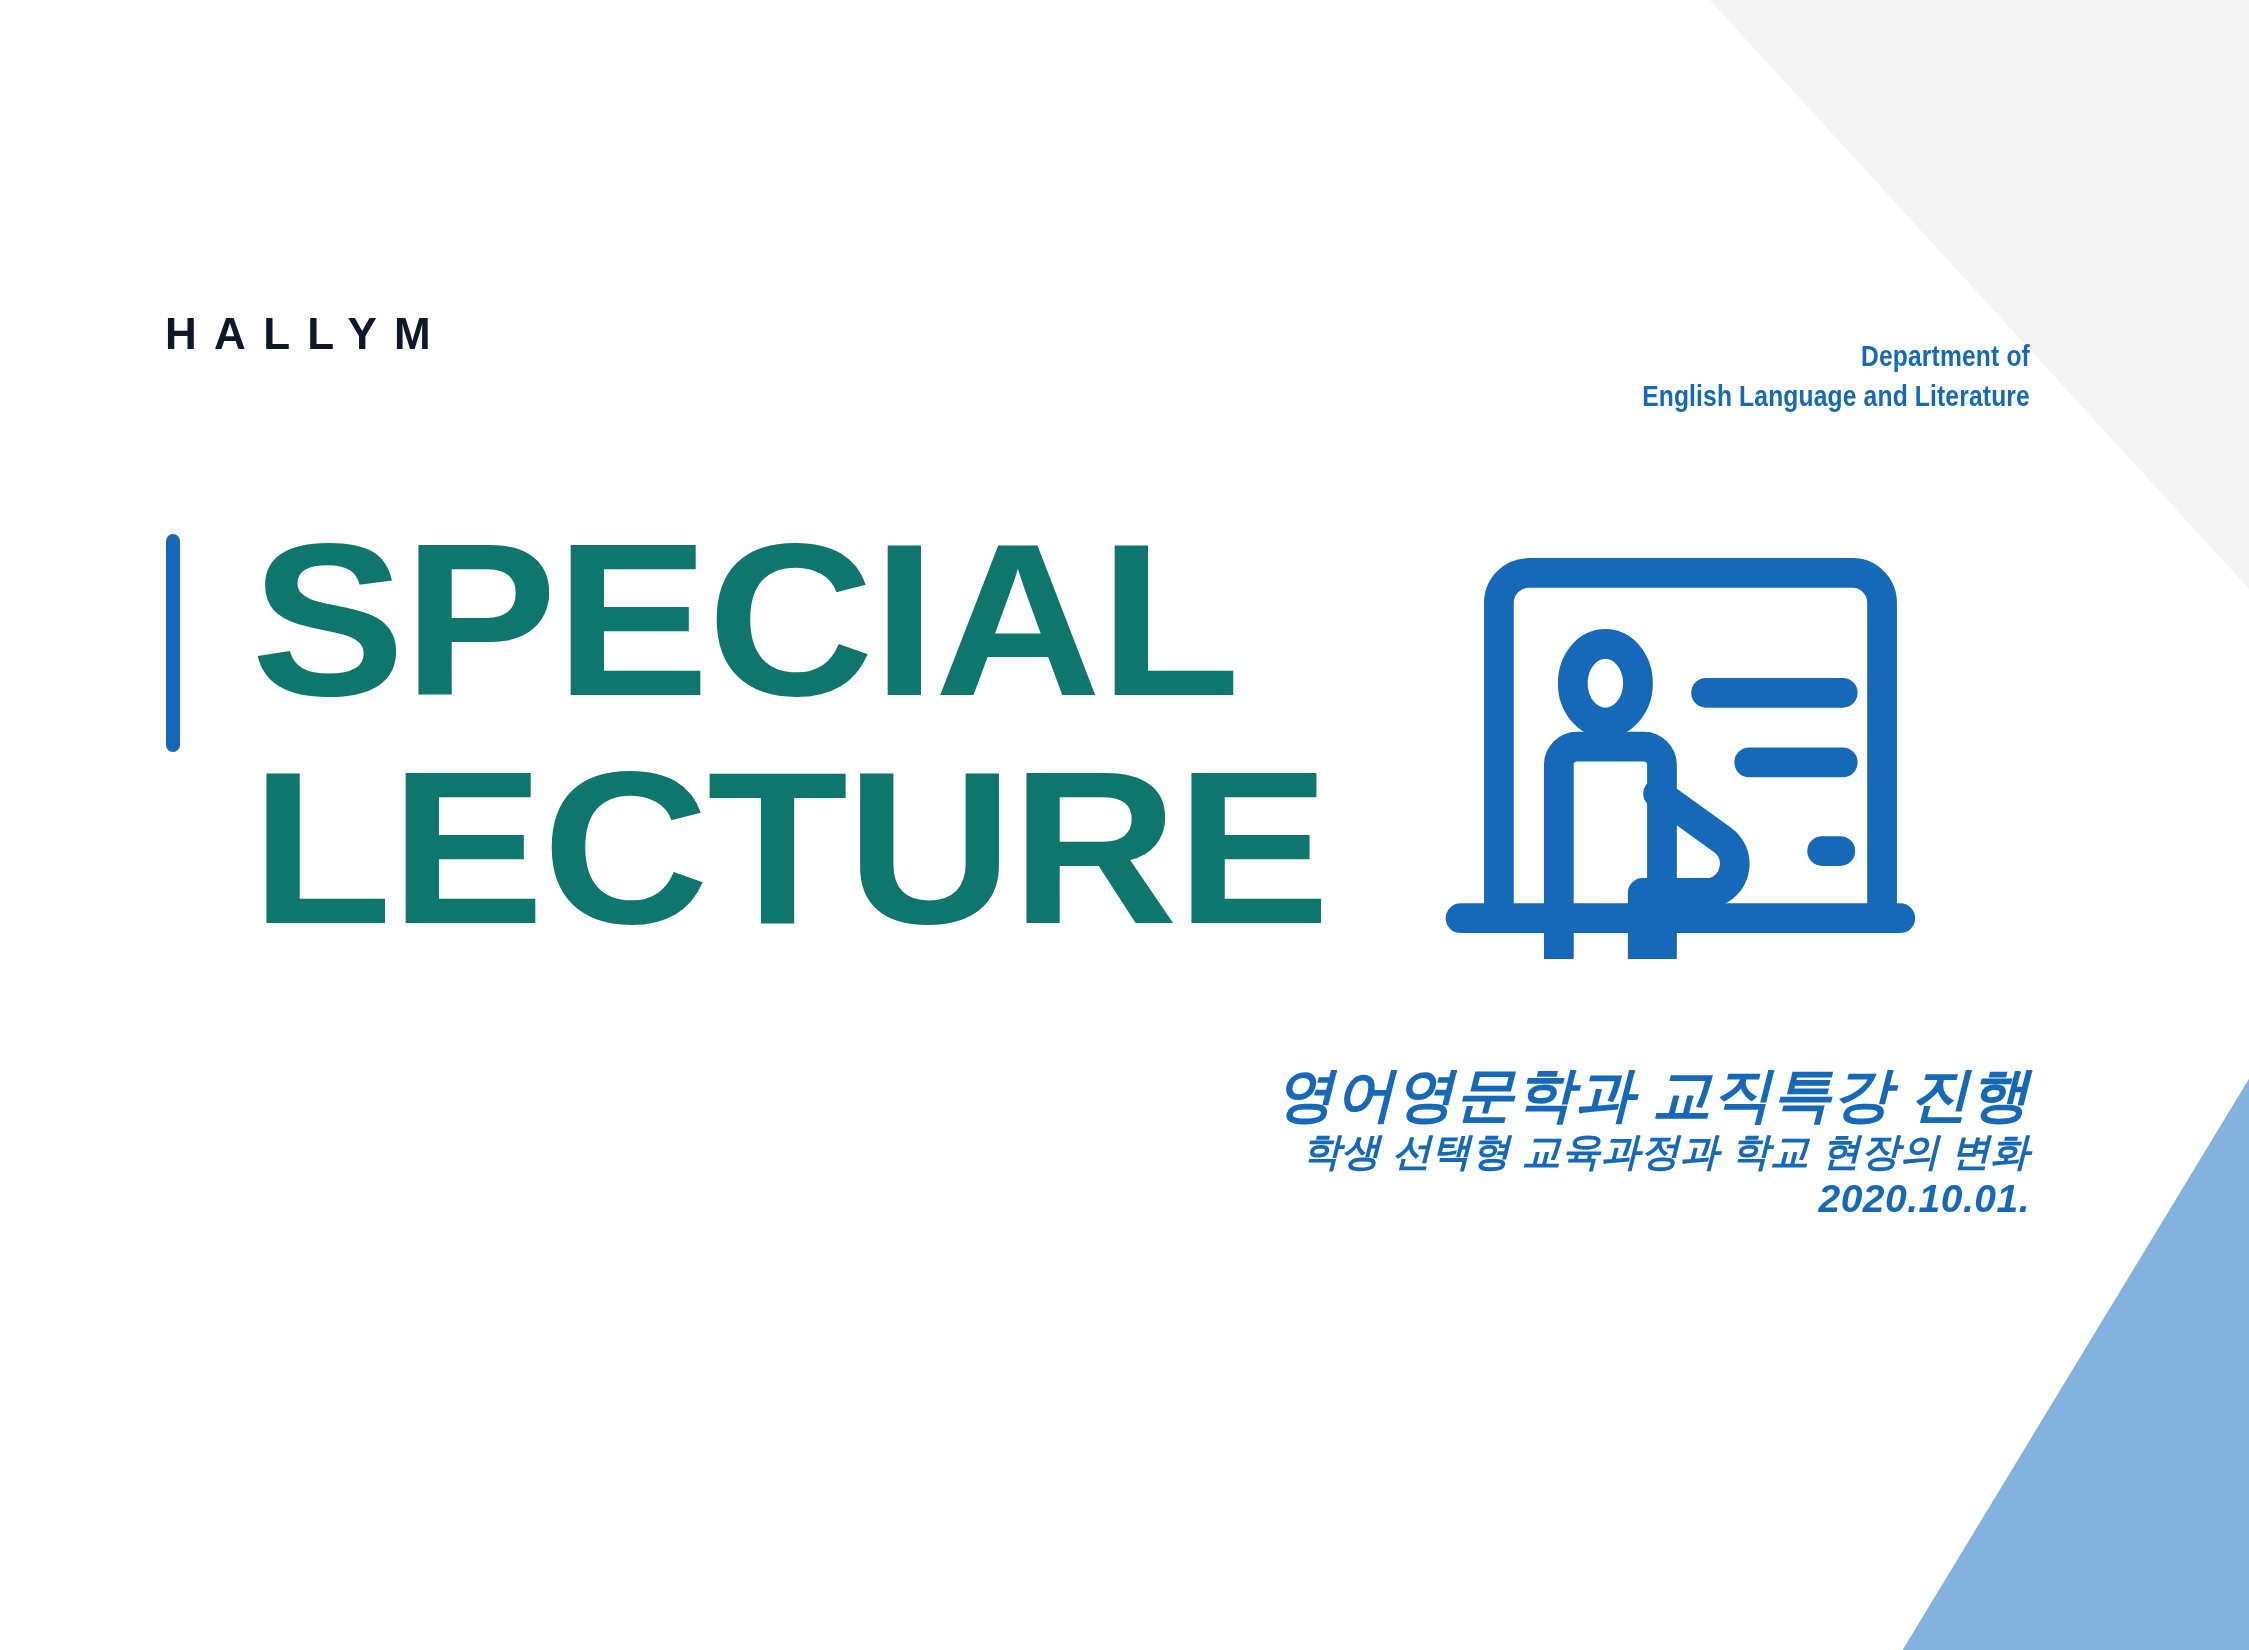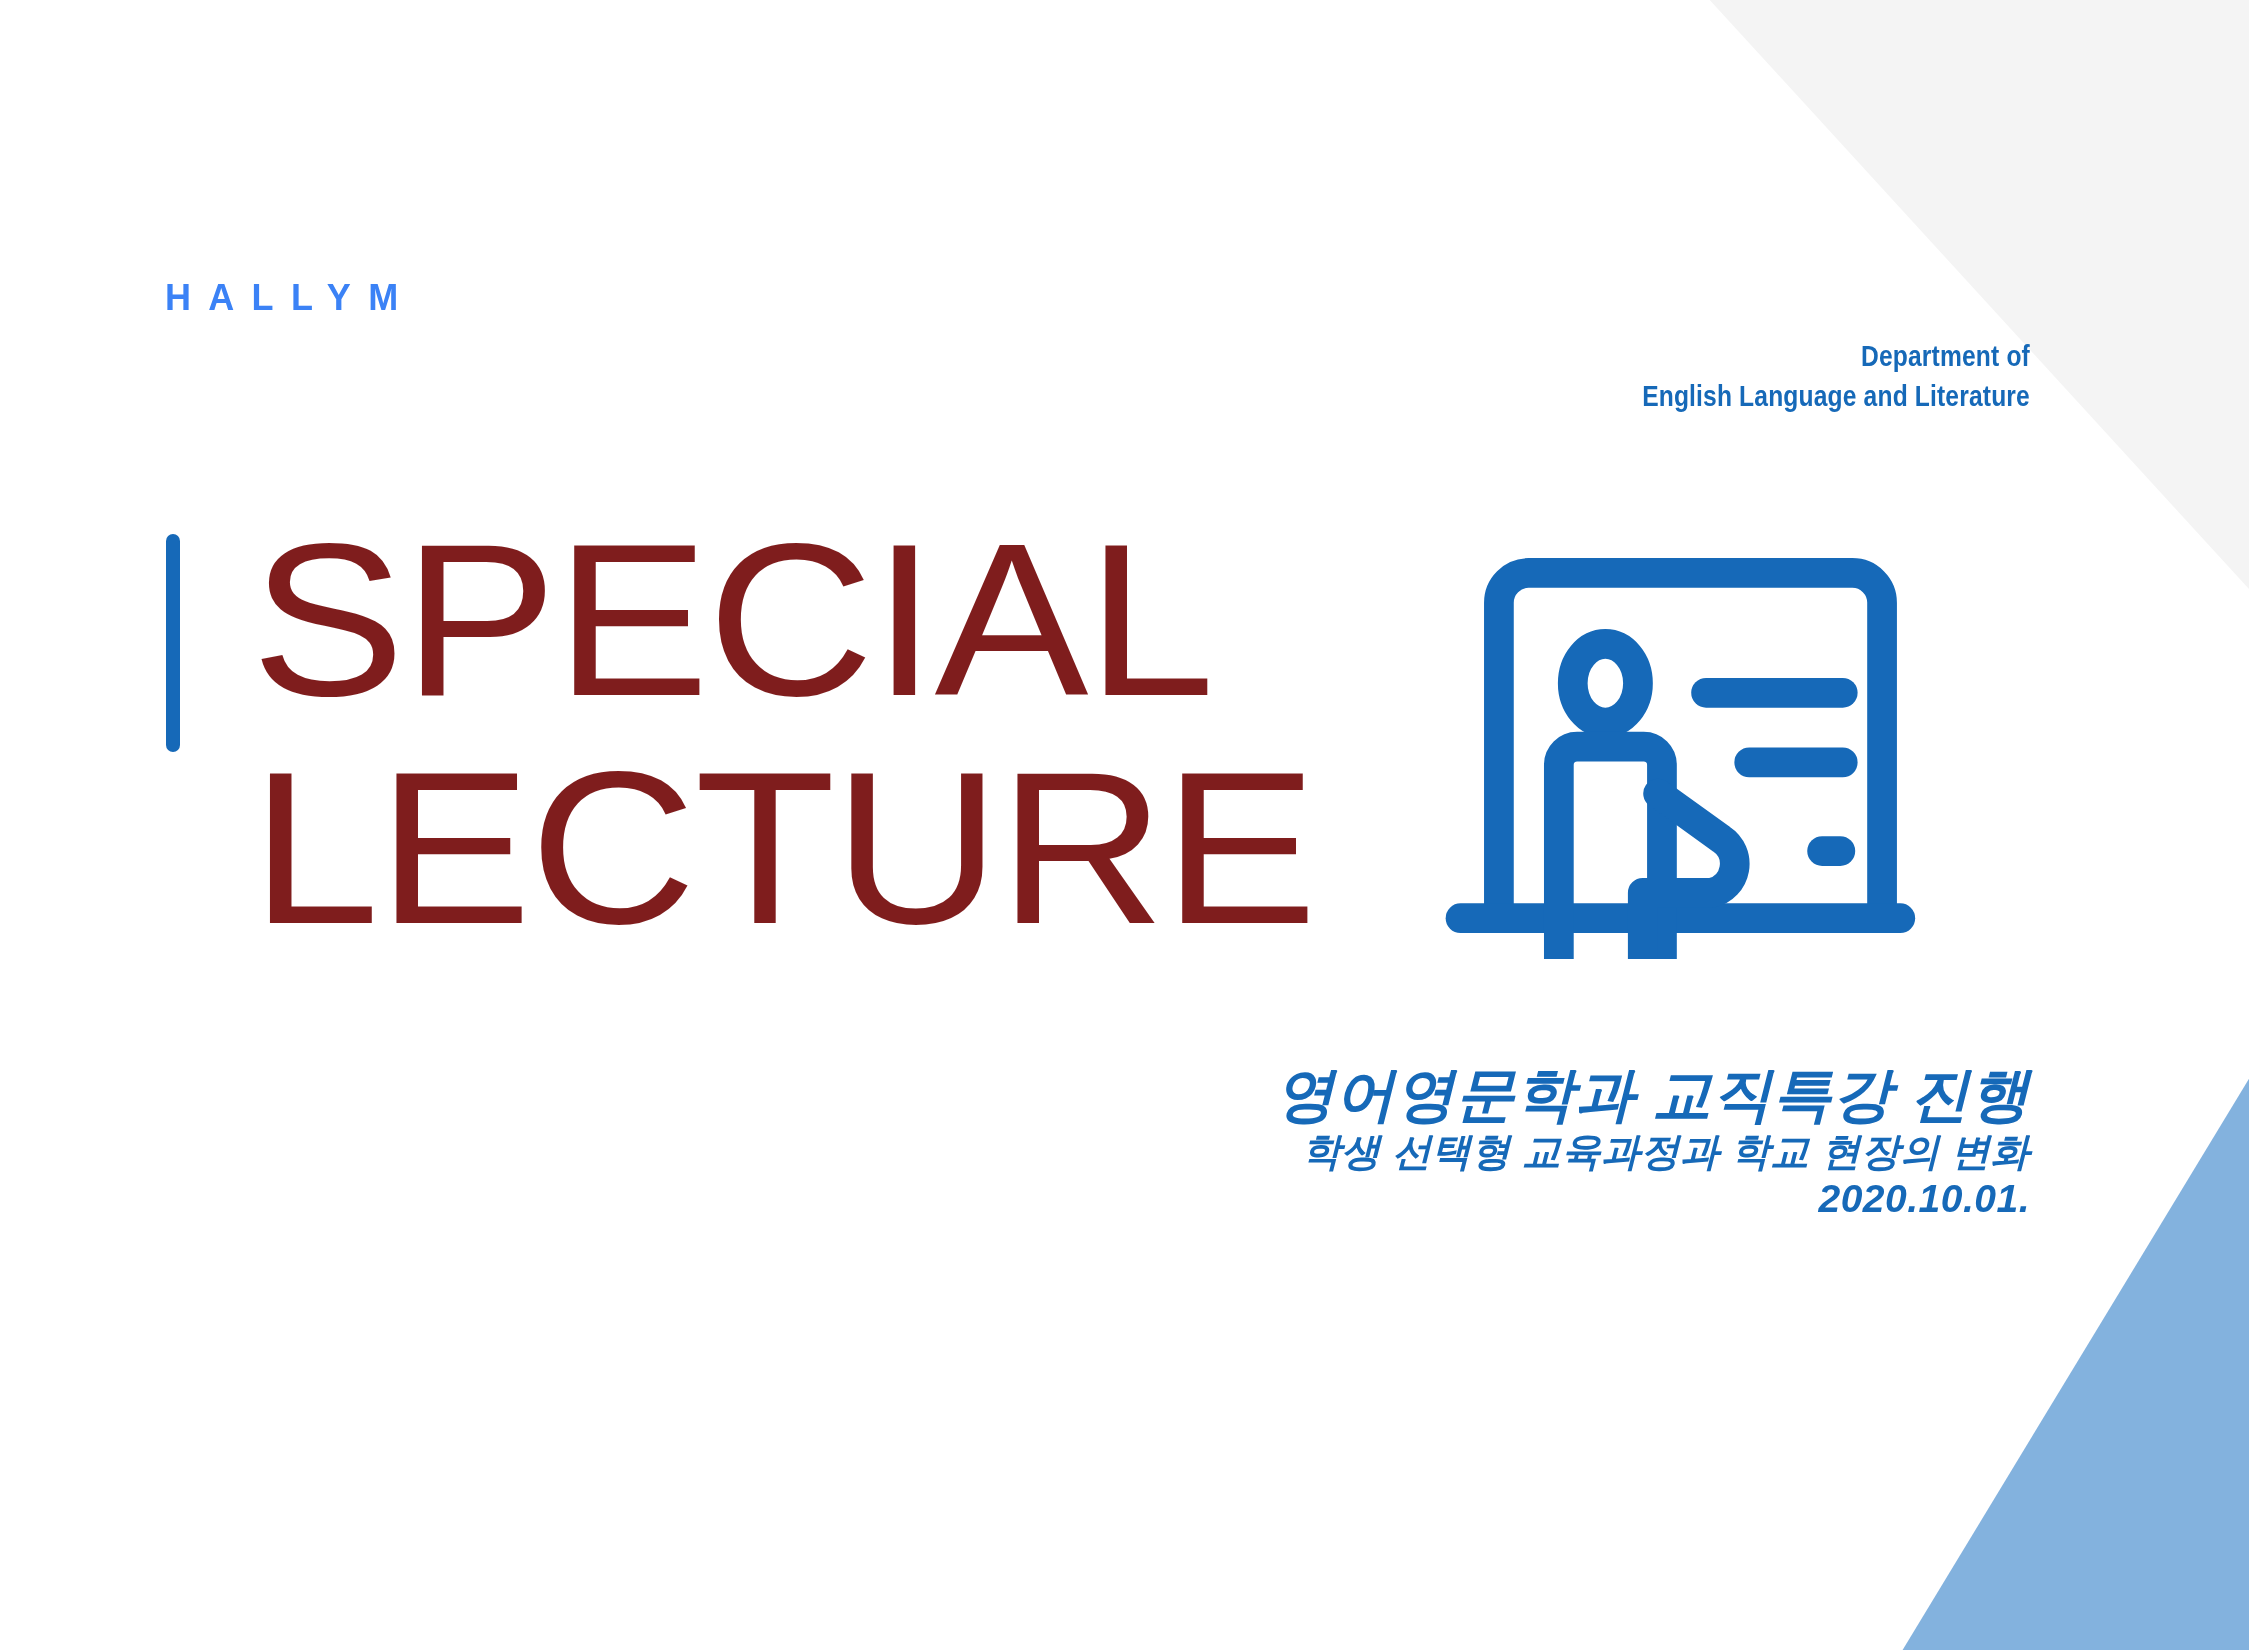--- a/index.html
+++ b/index.html
@@ -15,26 +15,26 @@
     font-family:"Liberation Sans", sans-serif;
   }
 
   
   .bg-shape{position:absolute;top:0;left:0;width:100%;height:100%;pointer-events:none;}
 
   
   #hallym-logo{
     position:absolute;
     left:165px;
-    top:280px;
+    top:312px;
     font-family:"Liberation Sans", sans-serif;
     font-weight:700;
-    font-size:36px;
+    font-size:44px;
     letter-spacing:17.3px;
-    color:#3b82f6;
+    color:#0f172a;
     line-height:1;
     white-space:nowrap;
   }
 
   
   #department-block{
     position:absolute;
     right:220px;
     top:336px;
     text-align:right;
@@ -59,23 +59,23 @@
   #headline-bar{
     width:14.4px;
     height:218px;
     border-radius:7.2px;
     background:#1669B8;
     flex:0 0 auto;
     margin-top:18px;
   }
   #headline-text{
     margin-left:71px;
-    color:#7f1d1d;
+    color:#0f766e;
     font-family:"Liberation Sans", sans-serif;
-    font-weight:400;
+    font-weight:700;
     font-size:218px;
     line-height:0.95;
     letter-spacing:-1.9px;
     white-space:nowrap;
   }
   #headline-text .line{display:block;transform:scaleX(1.06);transform-origin:0 50%;}
   #headline-text .line + .line{margin-top:21px;}
 
   
   #lecture-icon{

